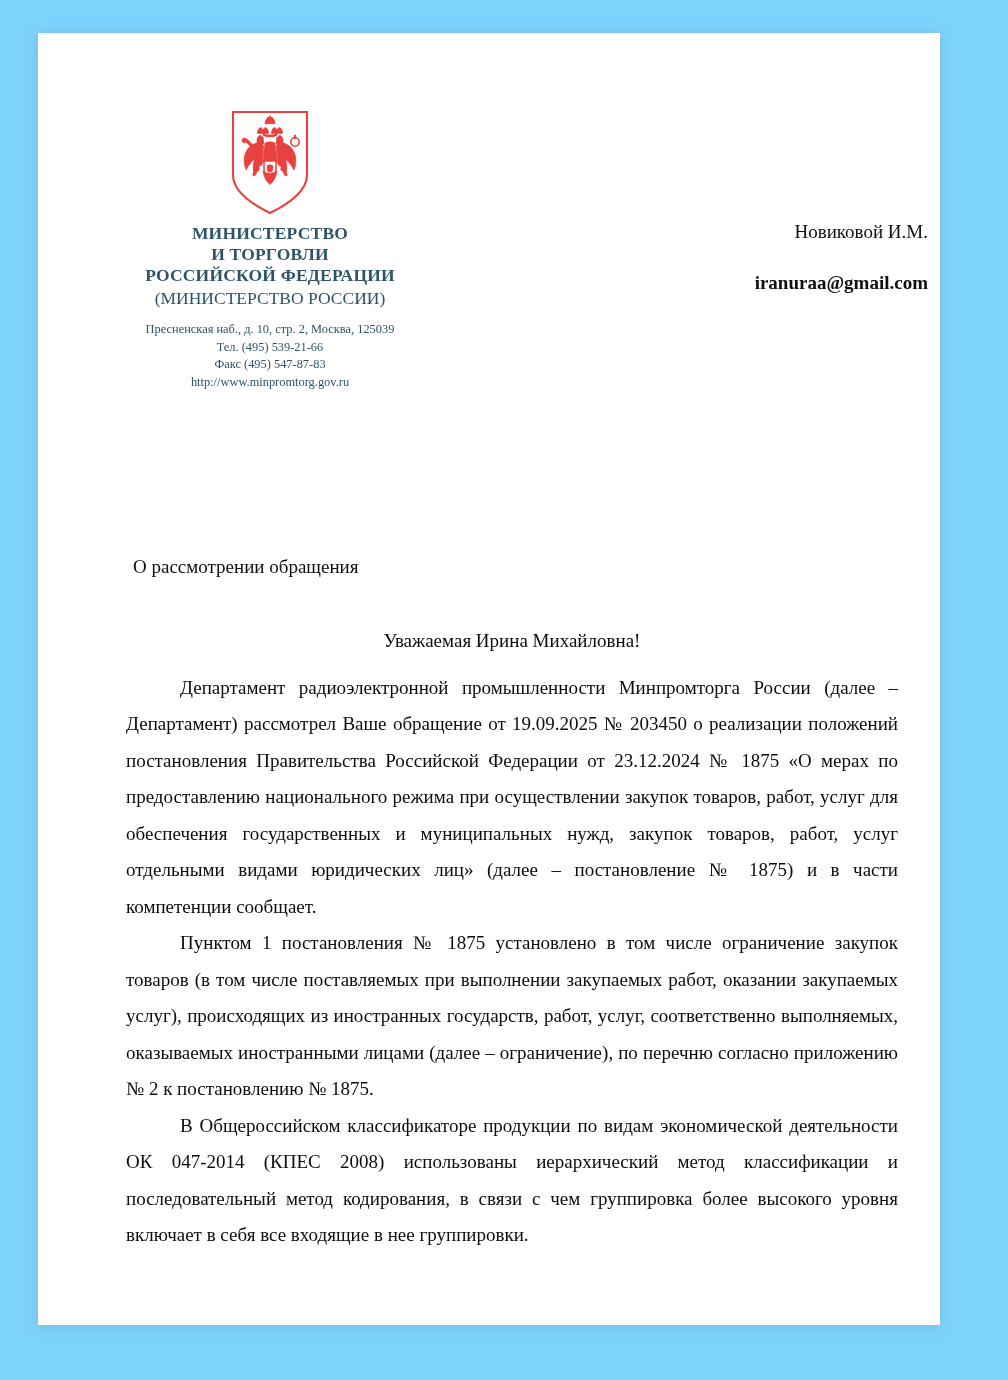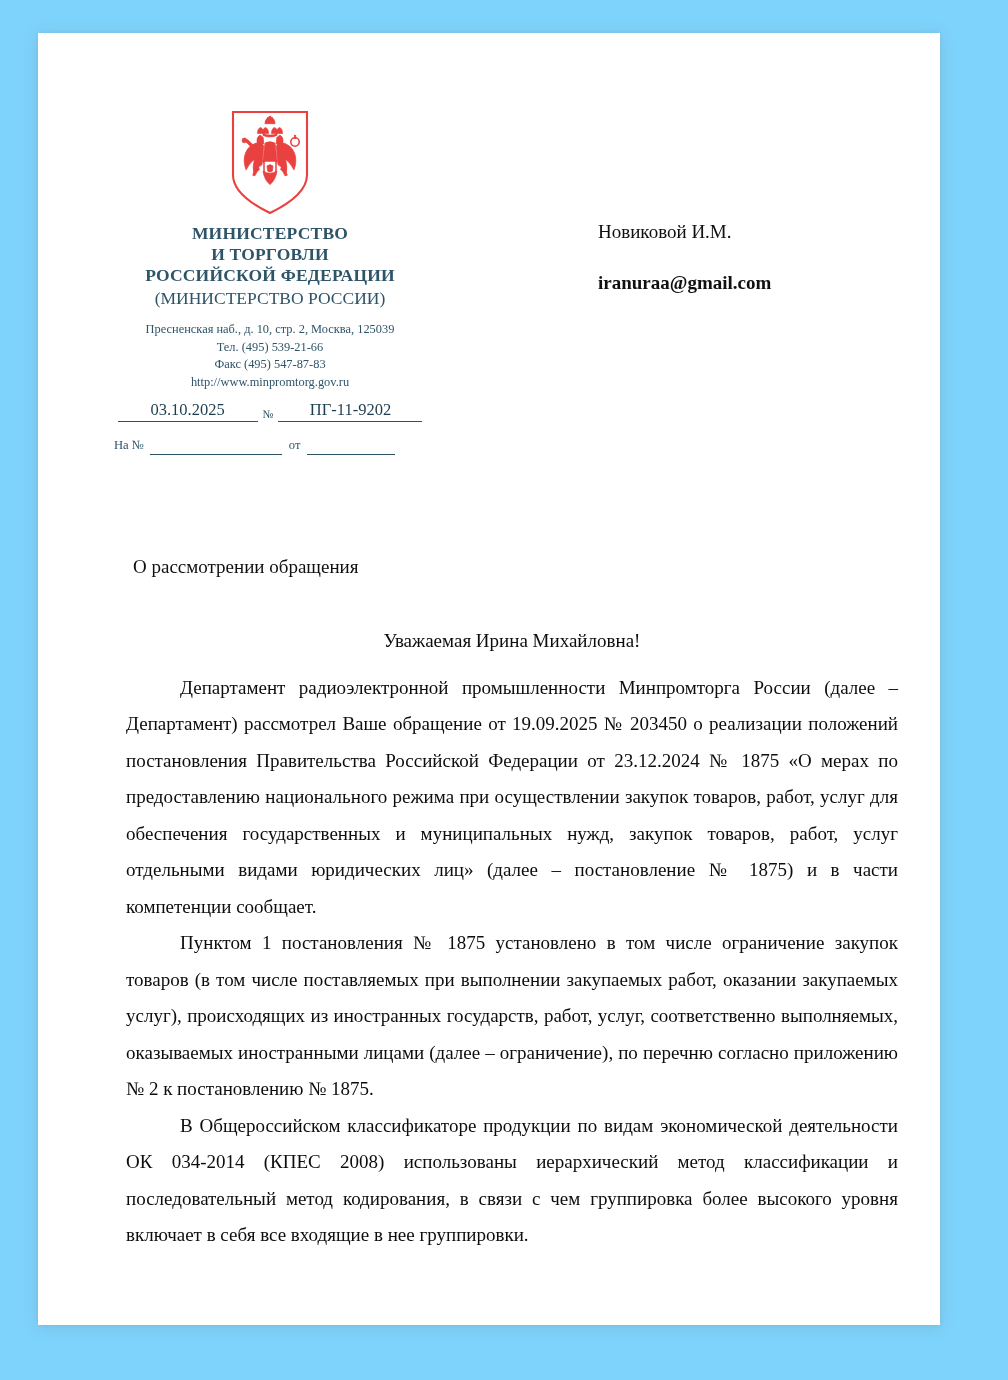--- a/index.html
+++ b/index.html
@@ -140,21 +140,21 @@
     height: 15px;
     margin-left: 6px;
   }
 
   
   .addressee {
     position: absolute;
     left: 560px;
     top: 186px;
     width: 330px;
-    text-align: left;
+    text-align: right;
     color: #101010;
   }
   .addressee-name {
     font-size: 19px;
     line-height: 26px;
   }
   .addressee-email {
     font-size: 19px;
     line-height: 26px;
     margin-top: 25px;
@@ -246,43 +246,30 @@
 
       <div class="ministry-short">(МИНИСТЕРСТВО РОССИИ)</div>
 
       <div class="contacts">
         <span class="cl addr">Пресненская наб., д. 10, стр. 2, Москва, 125039</span>
         <span class="cl">Тел. (495) 539-21-66</span>
         <span class="cl">Факс (495) 547-87-83</span>
         <span class="cl">http://www.minpromtorg.gov.ru</span>
       </div>
 
-      <div class="refblock">
-        <div class="ref-row-1">
-          <span class="ref-date">03.10.2025</span>
-          <span class="ref-no-label">№</span>
-          <span class="ref-num">ПГ-11-9202</span>
-        </div>
-        <div class="ref-row-2">
-          <span class="ref-on-label">На №</span>
-          <span class="ref-blank-1"></span>
-          <span class="ref-from-label">от</span>
-          <span class="ref-blank-2"></span>
-        </div>
-      </div>
     </div>
 
     <div class="addressee">
       <div class="addressee-name">Новиковой И.М.</div>
       <div class="addressee-email">iranuraa@gmail.com</div>
     </div>
 
     <div class="subject">О рассмотрении обращения</div>
 
     <div class="body-text">
       <div class="greeting">Уважаемая Ирина Михайловна!</div>
       <p class="para">Департамент радиоэлектронной промышленности Минпромторга России (далее – Департамент) рассмотрел Ваше обращение от 19.09.2025 № 203450 о реализации положений постановления Правительства Российской Федерации от 23.12.2024 № 1875 «О мерах по предоставлению национального режима при осуществлении закупок товаров, работ, услуг для обеспечения государственных и муниципальных нужд, закупок товаров, работ, услуг отдельными видами юридических лиц» (далее – постановление № 1875) и в части компетенции сообщает.</p>
       <p class="para">Пунктом 1 постановления № 1875 установлено в том числе ограничение закупок товаров (в том числе поставляемых при выполнении закупаемых работ, оказании закупаемых услуг), происходящих из иностранных государств, работ, услуг, соответственно выполняемых, оказываемых иностранными лицами (далее – ограничение), по перечню согласно приложению № 2 к постановлению № 1875.</p>
-      <p class="para">В Общероссийском классификаторе продукции по видам экономической деятельности ОК 034-2014 (КПЕС 2008) использованы иерархический метод классификации и последовательный метод кодирования, в связи с чем группировка более высокого уровня включает в себя все входящие в нее группировки.</p>
+      <p class="para">В Общероссийском классификаторе продукции по видам экономической деятельности ОК 047-2014 (КПЕС 2008) использованы иерархический метод классификации и последовательный метод кодирования, в связи с чем группировка более высокого уровня включает в себя все входящие в нее группировки.</p>
     </div>
 
   </div>
 </div>
 
 </body></html>

